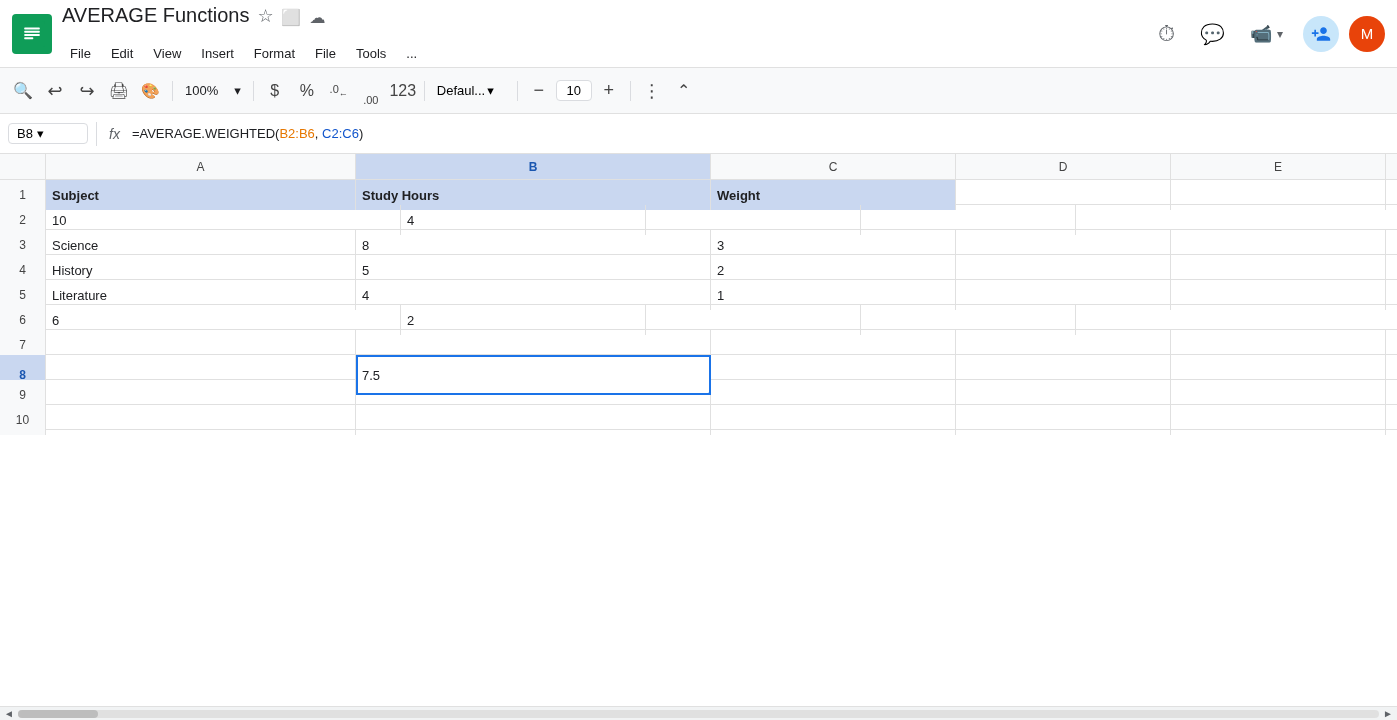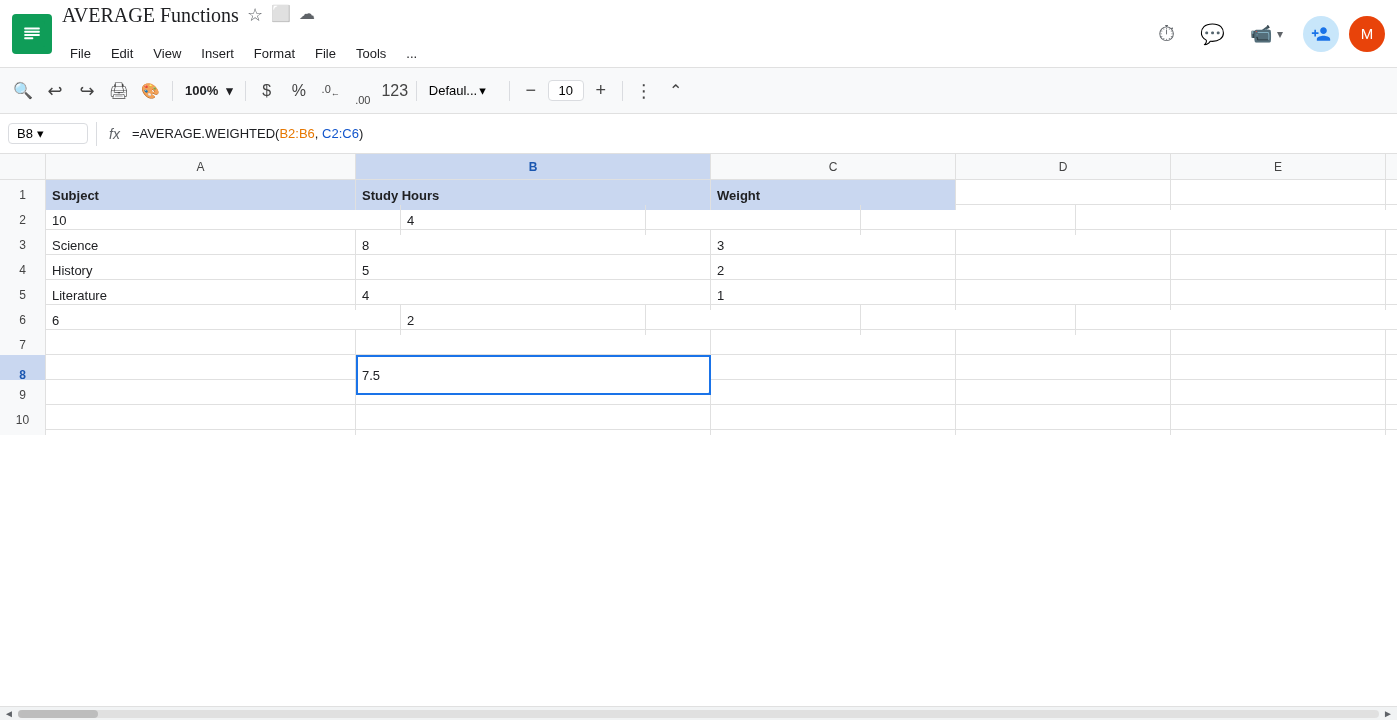--- a/index.html
+++ b/index.html
@@ -16,21 +16,21 @@
     }
     .app-logo {
       width: 40px; height: 40px; margin-right: 10px;
       background: #0f9d58; border-radius: 4px;
       display: flex; align-items: center; justify-content: center;
     }
     .app-logo svg { width: 26px; height: 26px; }
     .doc-title-area { flex: 1; }
     .doc-title {
       font-size: 20px; font-weight: 400; color: #202124;
-      display: flex; align-items: flex-start; gap: 8px; font-family: Liberation Serif, serif;
+      display: flex; align-items: flex-end; gap: 8px;
     }
     .doc-title-text { }
     .title-icon { font-size: 18px; color: #5f6368; cursor: pointer; }
     .menu-bar {
       display: flex; gap: 4px; margin-top: 17px;
     }
     .menu-item {
       font-size: 13px; color: #202124; padding: 2px 8px;
       border-radius: 4px; cursor: pointer;
     }
@@ -65,23 +65,23 @@
       background: #f8f9fa; border-bottom: 1px solid #e0e0e0;
       gap: 2px;
     }
     .tb-btn {
       width: 30px; height: 30px; border-radius: 4px;
       display: flex; align-items: center; justify-content: center;
       cursor: pointer; color: #444; font-size: 16px;
     }
     .tb-divider { width: 1px; height: 20px; background: #dadce0; margin: 0 4px; }
     .zoom-selector {
-      display: flex; align-items: flex-start; gap: 8px;
+      display: flex; align-items: flex-start; gap: 16px;
       padding: 2px 6px; border-radius: 4px; cursor: pointer;
-      font-size: 13px; color: #202124; font-weight: bold;
+      font-size: 13px; color: #202124;
     }
     .font-size-box {
       border: 1px solid #dadce0; border-radius: 4px;
       padding: 2px 6px; font-size: 13px; min-width: 36px;
       text-align: center; background: #fff; cursor: pointer;
     }
     .format-selector {
       display: flex; align-items: center; gap: 2px;
       padding: 2px 6px; border-radius: 4px; cursor: pointer;
       font-size: 13px; min-width: 80px;

